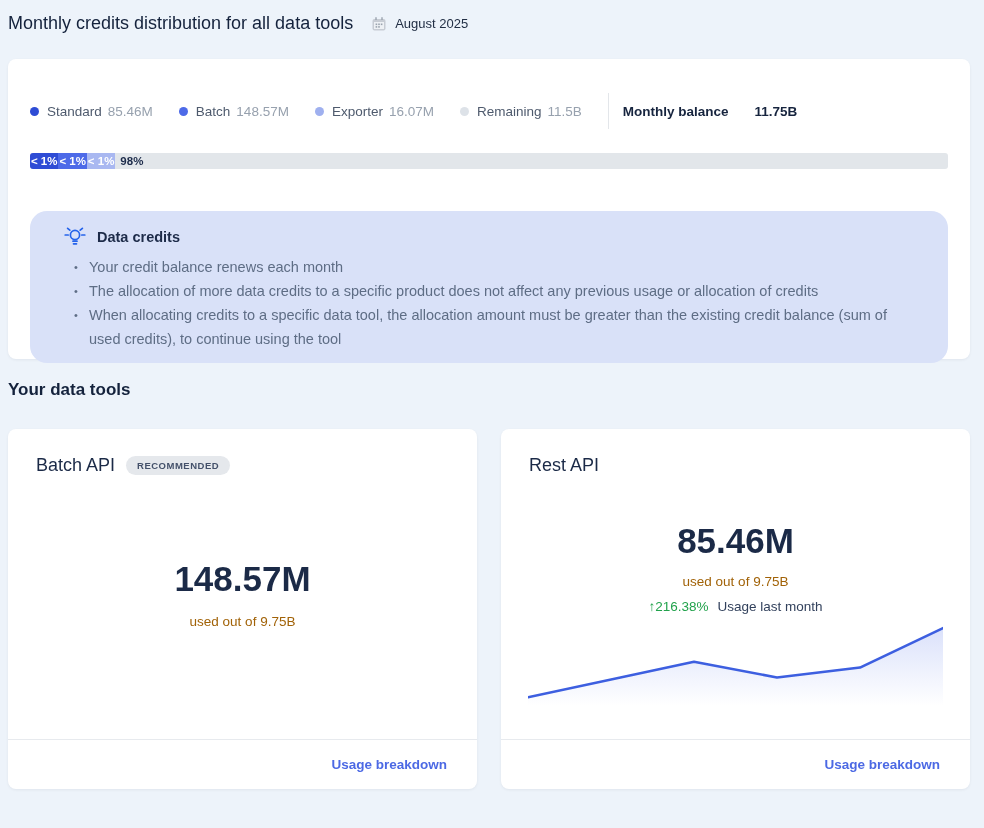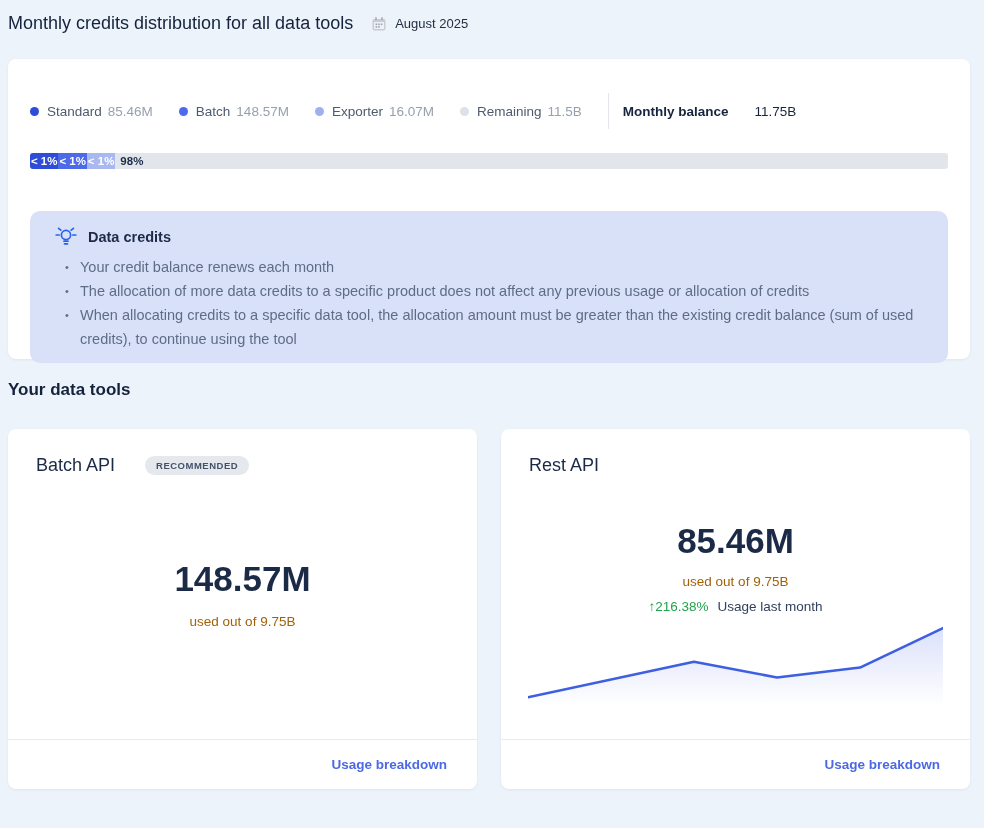--- a/index.html
+++ b/index.html
@@ -26,38 +26,38 @@
     box-shadow: 0 1px 3px rgba(16,24,40,.06);
   }
   .summary-card { margin-top: 25px; height: 300px; padding: 0 22px; }
   .legend-row { display: flex; align-items: center; padding-top: 34px; font-size: 13.5px; }
   .legend-item { display: flex; align-items: center; margin-right: 26px; }
   .legend-dot { width: 9px; height: 9px; border-radius: 50%; margin-right: 8px; flex: 0 0 auto; }
   .legend-label { color: #4e5a6d; margin-right: 6px; }
   .legend-value { color: #97a1ae; }
   .legend-divider { width: 1px; height: 36px; background: #e3e6ea; margin: 0 14px 0 0; }
   .balance-label { font-weight: 700; color: #16243e; }
-  .balance-value { font-weight: 400; color: #16243e; margin-left: 26px; }
+  .balance-value { font-weight: 700; color: #16243e; margin-left: 26px; }
 
   .usage-bar { margin-top: 24px; height: 16px; background: #e2e6ea; border-radius: 3px; display: flex; align-items: stretch; overflow: hidden; }
   .seg { font-size: 11.5px; font-weight: 700; line-height: 16px; text-align: center; white-space: nowrap; flex: 0 0 auto; }
   .seg-rest { background: transparent; padding-left: 5px; text-align: left; }
 
-  .info-box { margin-top: 42px; background: #d9e1f8; border-radius: 10px; padding: 14px 24px 12px; }
+  .info-box { margin-top: 42px; background: #d9e1f8; border-radius: 17px; padding: 14px 33px 12px; }
   .info-head { display: flex; align-items: center; gap: 10px; height: 24px; }
   .info-title { font-size: 14.5px; font-weight: 700; color: #1d2b49; }
   .info-list { list-style: none; margin-top: 6px; }
   .info-list li { position: relative; padding-left: 26px; font-size: 14.5px; line-height: 24px; color: #5e6d85; }
   .info-list li::before { content: "•"; position: absolute; left: 11px; font-size: 11px; color: #5e6d85; }
 
   
   .section-title { margin-top: 21px; font-size: 17px; font-weight: 700; color: #14223c; }
   .cards-grid { margin-top: 29px; display: grid; grid-template-columns: 1fr 1fr; gap: 24px; }
   .tool-card { height: 360px; display: flex; flex-direction: column; }
-  .card-head { padding: 26px 28px 0; display: flex; align-items: center; gap: 30px; }
+  .card-head { padding: 26px 28px 0; display: flex; align-items: center; gap: 11px; }
   .card-title { font-size: 18px; font-weight: 500; color: #1b2a47; }
   .badge {
     background: #e5e8ec; color: #44516a; font-size: 9.5px; font-weight: 700;
     letter-spacing: .5px; padding: 5px 11px; border-radius: 11px; line-height: 1;
   }
   .stat { text-align: center; }
   .stat-1 { margin-top: 84px; }
   .stat-2 { margin-top: 46px; }
   .stat-value { font-size: 35px; font-weight: 700; color: #1b2a47; line-height: 38px; }
   .stat-caption { margin-top: 16px; font-size: 13.5px; color: #a16207; }

